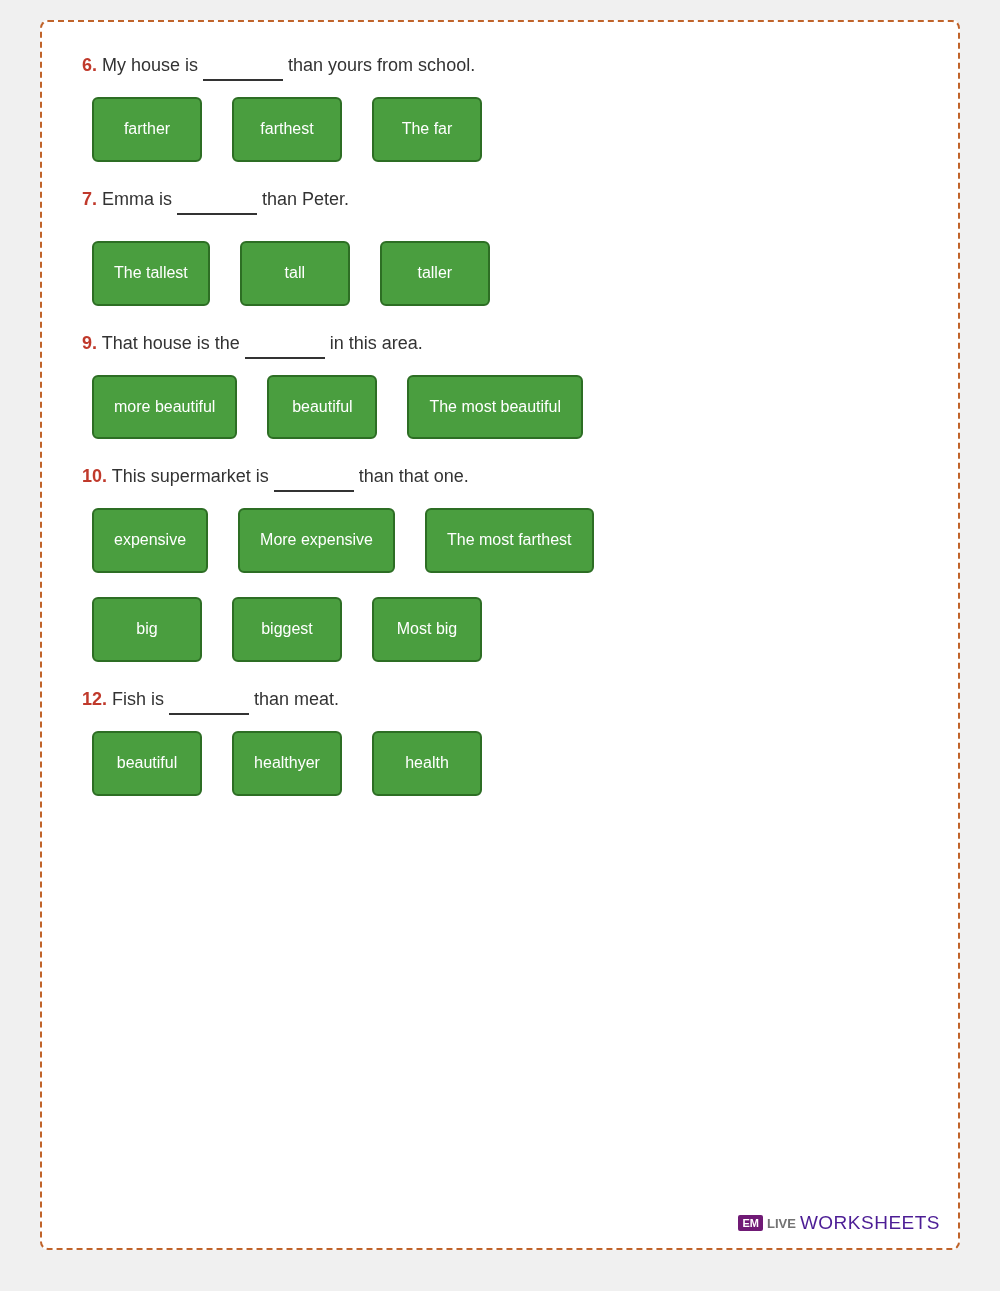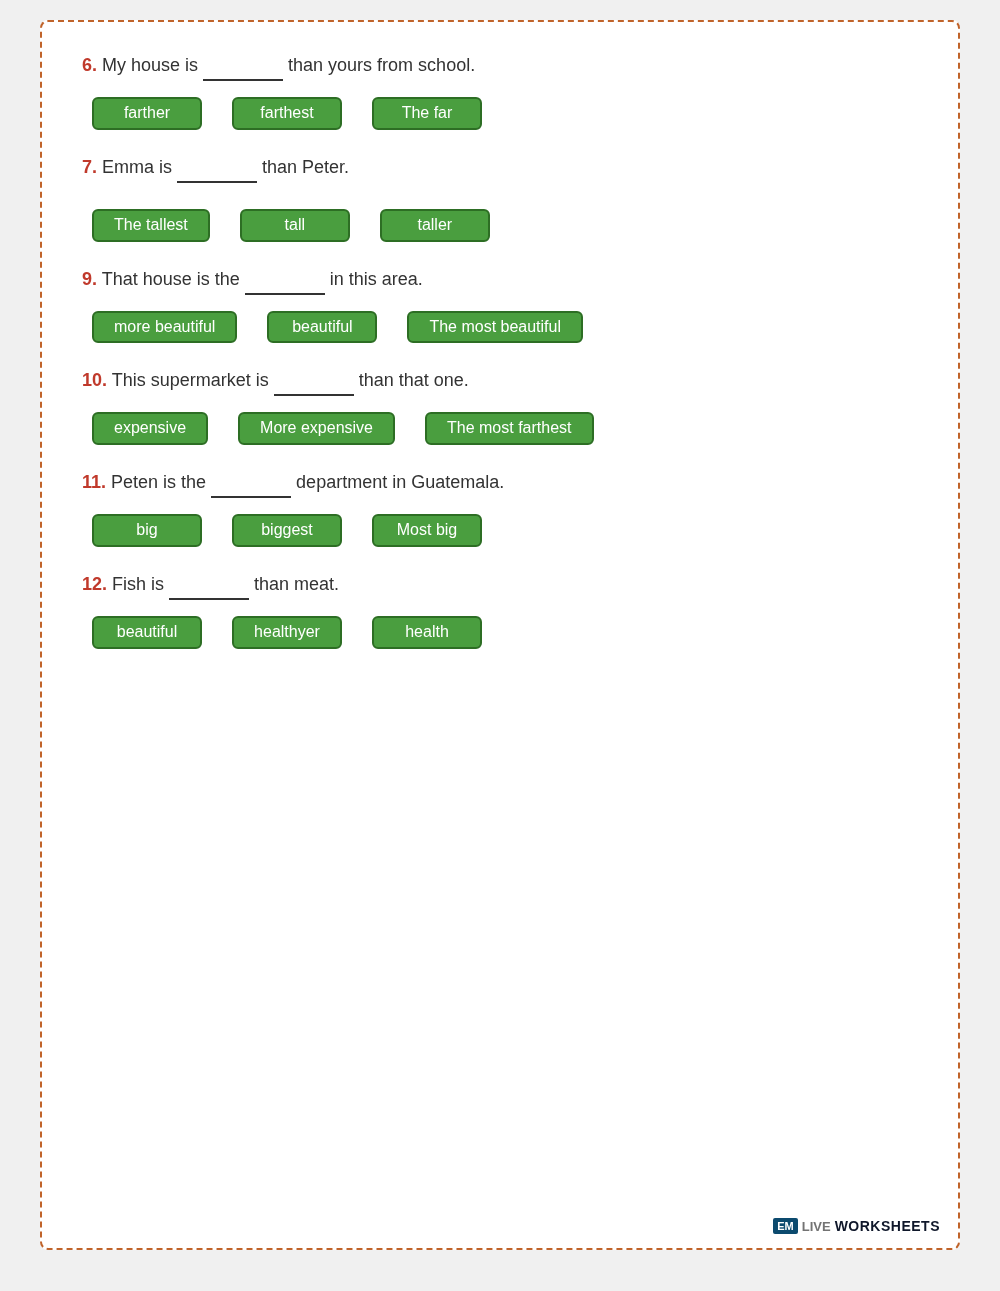--- a/index.html
+++ b/index.html
@@ -47,21 +47,21 @@
       gap: 30px;
       margin-left: 10px;
       flex-wrap: wrap;
     }
 
     .option-btn {
       background: #4a9e3f;
       color: white;
       border: 2px solid #2d6e24;
       border-radius: 6px;
-      padding: 4px 20px;
+      padding: 20px 20px;
       font-size: 16px;
       cursor: pointer;
       text-align: center;
       min-width: 110px;
       line-height: 1.3;
     }
 
     .footer {
       position: absolute;
       bottom: 14px;
@@ -71,32 +71,32 @@
       gap: 6px;
     }
 
     .footer-logo {
       display: flex;
       align-items: center;
       gap: 4px;
     }
 
     .logo-box {
-      background: #0c4a6e;
+      background: #701a75;
       color: white;
       font-size: 11px;
       font-weight: bold;
       padding: 2px 4px;
       border-radius: 2px;
     }
 
     .logo-text {
-      font-size: 14px;
-      font-weight: bold;
-      color: #0f172a;
+      font-size: 19px;
+      font-weight: normal;
+      color: #4c1d95;
       letter-spacing: 0.5px;
     }
 
     .logo-live {
       color: #737373;
       font-size: 13px;
       font-weight: bold;
     }
   </style>
 </head>
@@ -132,21 +132,20 @@
     </div>
     <div class="question-block">
       <div class="question-text"><span class="question-number">10.</span> This supermarket is <span style="display: inline-block; border-bottom: 2px solid rgb(51, 51, 51); min-width: 80px; margin-bottom: 2px;">&nbsp;&nbsp;&nbsp;&nbsp;&nbsp;&nbsp;&nbsp;&nbsp;</span> than that one.</div>
       <div class="options-row">
         <button class="option-btn">expensive</button>
         <button class="option-btn">More expensive</button>
         <button class="option-btn">The most farthest</button>
       </div>
     </div>
     <div class="question-block">
-      <div class="question-text"><span class="question-number">11.</span> Peten is the <span style="display: inline-block; border-bottom: 2px solid rgb(51, 51, 51); min-width: 80px; margin-bottom: 2px;">&nbsp;&nbsp;&nbsp;&nbsp;&nbsp;&nbsp;&nbsp;&nbsp;</span> department in Guatemala.</div>
       <div class="options-row">
         <button class="option-btn">big</button>
         <button class="option-btn">biggest</button>
         <button class="option-btn">Most big</button>
       </div>
     </div>
     <div class="question-block">
       <div class="question-text"><span class="question-number">12.</span> Fish is <span style="display: inline-block; border-bottom: 2px solid rgb(51, 51, 51); min-width: 80px; margin-bottom: 2px;">&nbsp;&nbsp;&nbsp;&nbsp;&nbsp;&nbsp;&nbsp;&nbsp;</span> than meat.</div>
       <div class="options-row">
         <button class="option-btn">beautiful</button>

